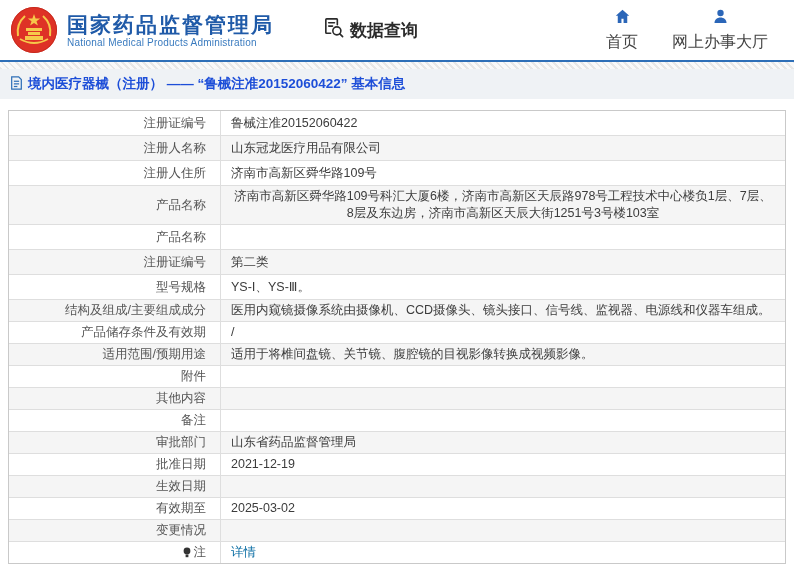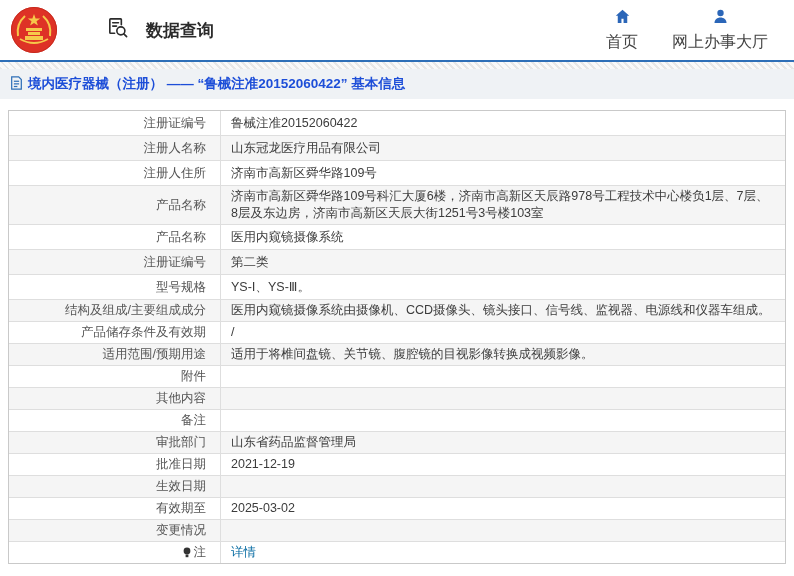--- a/index.html
+++ b/index.html
@@ -17,21 +17,21 @@
     background:#fff;
   }
   .emblem { width:48px; height:48px; flex:0 0 48px; }
   .title-block { margin-left:9px; }
   .title-cn {
     color:#1f5aa8; font-size:21px; font-weight:bold;
     letter-spacing:2px; line-height:25px; white-space:nowrap;
   }
   .title-en { color:#3a7bbf; font-size:10px; letter-spacing:.2px; }
   .data-query {
-    display:flex; align-items:center; gap:17px;
+    display:flex; align-items:center; gap:5px;
     margin-left:48px; color:#2b2b2b;
     font-size:17px; font-weight:bold;
   }
   .nav { margin-left:auto; display:flex; gap:34px; padding-right:16px; }
   .nav-item {
     display:flex; flex-direction:column; align-items:center;
     gap:3px; font-size:16px; color:#444; cursor:pointer;
   }
 
   
@@ -53,41 +53,45 @@
   .row:nth-child(even) { background:#f5f5f5; }
   .cell { font-size:12.5px; line-height:17px; padding:2px 10px; display:flex; align-items:center; }
   .row:nth-child(-n+7) > .cell { min-height:24px; }
   .row:nth-child(n+8) > .cell { min-height:21px; }
   .cell.label {
     flex:0 0 212px; width:212px;
     justify-content:flex-end; text-align:right;
     color:#555; border-right:1px solid #dedede;
     padding-right:14px; gap:3px;
   }
-  .cell.value { flex:1; color:#3c3c3c; justify-content:flex-start; text-align:left; }
+  .cell.value { flex:1; color:#3c3c3c; justify-content:flex-start; text-align:center; }
   .cell.value a { color:#0369a1; text-decoration:none; cursor:pointer; }
   .bulb-icon { display:inline-flex; align-items:center; }
 </style>
 </head>
 <body>
 
 <div class="header">
   <span class="emblem">
     <svg viewBox="0 0 48 48" width="48" height="48">
       <circle cx="24" cy="24" r="23" fill="#de3226"></circle>
       <circle cx="24" cy="24" r="22.5" fill="none" stroke="#c62a1e" stroke-width="1"></circle>
       <path d="M8 30 Q6 18 15 10" fill="none" stroke="#f6c94a" stroke-width="2"></path>
       <path d="M40 30 Q42 18 33 10" fill="none" stroke="#f6c94a" stroke-width="2"></path>
       <path d="M10 33 Q24 41 38 33" fill="none" stroke="#f6c94a" stroke-width="2"></path>
       <polygon points="24,8 25.6,12.4 30.2,12.4 26.5,15.2 27.9,19.6 24,16.9 20.1,19.6 21.5,15.2 17.8,12.4 22.4,12.4" fill="#f6c94a"></polygon>
       <rect x="16" y="22" width="16" height="3" fill="#f6c94a"></rect>
       <rect x="18" y="26" width="12" height="3" fill="#f6c94a"></rect>
       <rect x="15" y="30" width="18" height="4" fill="#f6c94a"></rect>
     </svg>
   </span>
+  <div class="title-block">
+    <div class="title-cn">国家药品监督管理局</div>
+    <div class="title-en">National Medical Products Administration</div>
+  </div>
   <div class="data-query">
     <span>
       <svg width="23" height="23" viewBox="0 0 24 24" fill="none" stroke="#2b2b2b" stroke-width="1.7" stroke-linecap="round">
         <path d="M16 9V3.8c0-.4-.3-.8-.8-.8H4.8c-.4 0-.8.4-.8.8v13.4c0 .4.4.8.8.8H9"></path>
         <line x1="7" y1="7" x2="13" y2="7"></line>
         <line x1="7" y1="10.5" x2="11" y2="10.5"></line>
         <circle cx="15.5" cy="15.5" r="4.2"></circle>
         <line x1="18.6" y1="18.6" x2="21.5" y2="21.5"></line>
       </svg>
     </span>
@@ -144,21 +148,20 @@
     <div class="cell value">济南市高新区舜华路109号</div>
   </div>
 
   <div class="row">
     <div class="cell label">产品名称</div>
     <div class="cell value">济南市高新区舜华路109号科汇大厦6楼，济南市高新区天辰路978号工程技术中心楼负1层、7层、8层及东边房，济南市高新区天辰大街1251号3号楼103室</div>
   </div>
 
   <div class="row">
     <div class="cell label">产品名称</div>
-    <div class="cell value">医用内窥镜摄像系统</div>
   </div>
 
   <div class="row">
     <div class="cell label">注册证编号</div>
     <div class="cell value">第二类</div>
   </div>
 
   <div class="row">
     <div class="cell label">型号规格</div>
     <div class="cell value">YS-Ⅰ、YS-Ⅲ。</div>

